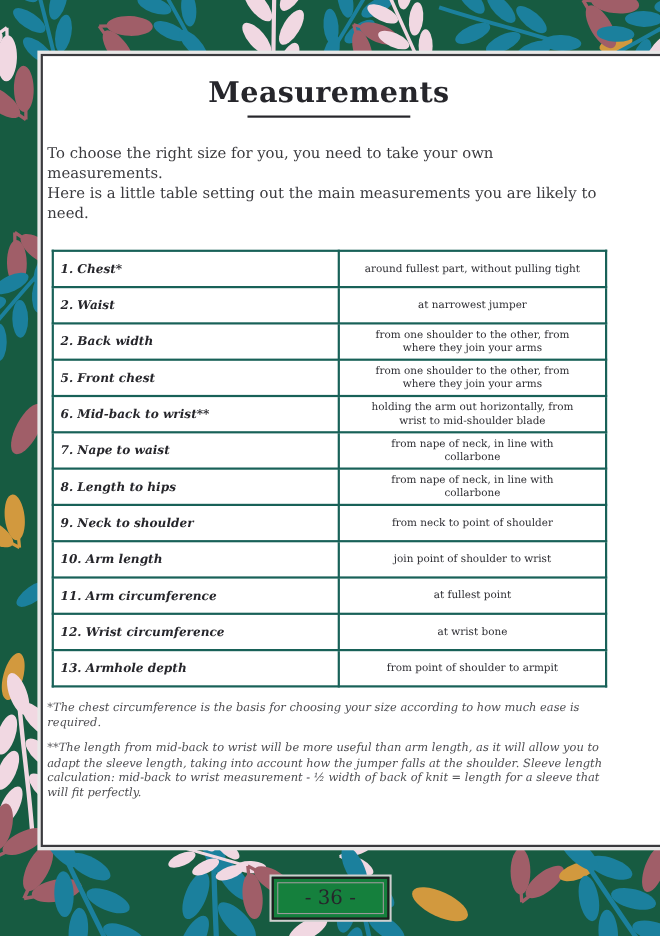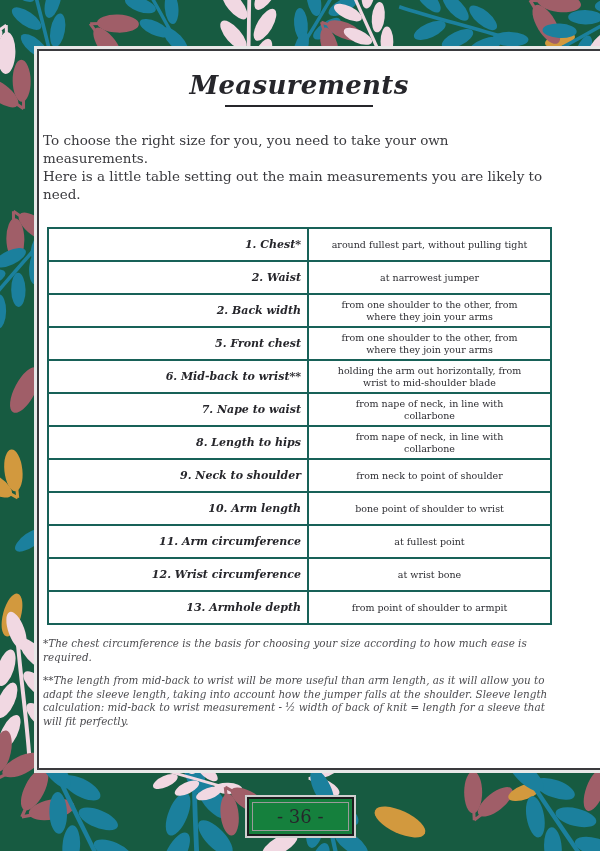--- a/index.html
+++ b/index.html
@@ -12,34 +12,34 @@
   
   .panel{
     position:absolute;left:37px;top:49px;right:-8px;bottom:81px;
     background:#ffffff;
     border:2px solid #3A3A3E;
     box-shadow:0 0 0 3px #E8E8E8;
   }
   .content{width:514px;margin-left:3px}
   .page-title{
     margin:20px 0 0;text-align:center;
-    font-size:26px;font-style:italic;font-weight:bold;
+    font-size:26px;font-weight:bold;
     color:#26262B;letter-spacing:.3px;line-height:1.1;
   }
   .title-underline{width:148px;height:2.5px;background:#26262B;margin:5px auto 0}
   .intro{
     margin:25px 0 12px 1px;
     font-size:13.5px;line-height:1.32;color:#3A3A3E;
   }
   .mtable{
     margin:24px 0 0 5px;border-collapse:collapse;table-layout:fixed;width:505px;
   }
   .mtable td{border:2px solid #186158;}
   td.cell-label{
-    width:246px;text-align:right;vertical-align:middle;
+    width:246px;text-align:left;vertical-align:middle;
     font-weight:bold;font-style:italic;font-size:11px;color:#26262B;height:31px;
     padding:0 6px;
   }
   td.cell-desc{
     text-align:center;vertical-align:middle;
     font-size:9.5px;color:#2E2E33;line-height:1.3;padding:2px 20px;
   }
   .fn{
     margin:12px 0 0 1px;width:512px;
     font-size:10.4px;font-style:italic;color:#4C4C50;line-height:1.32;
@@ -170,21 +170,21 @@
             <td class="cell-desc">from nape of neck, in line with collarbone</td>
           </tr>
 
           <tr>
             <td class="cell-label">9. Neck to shoulder</td>
             <td class="cell-desc">from neck to point of shoulder</td>
           </tr>
 
           <tr>
             <td class="cell-label">10. Arm length</td>
-            <td class="cell-desc">bone point of shoulder to wrist</td>
+            <td class="cell-desc">join point of shoulder to wrist</td>
           </tr>
 
           <tr>
             <td class="cell-label">11. Arm circumference</td>
             <td class="cell-desc">at fullest point</td>
           </tr>
 
           <tr>
             <td class="cell-label">12. Wrist circumference</td>
             <td class="cell-desc">at wrist bone</td>

